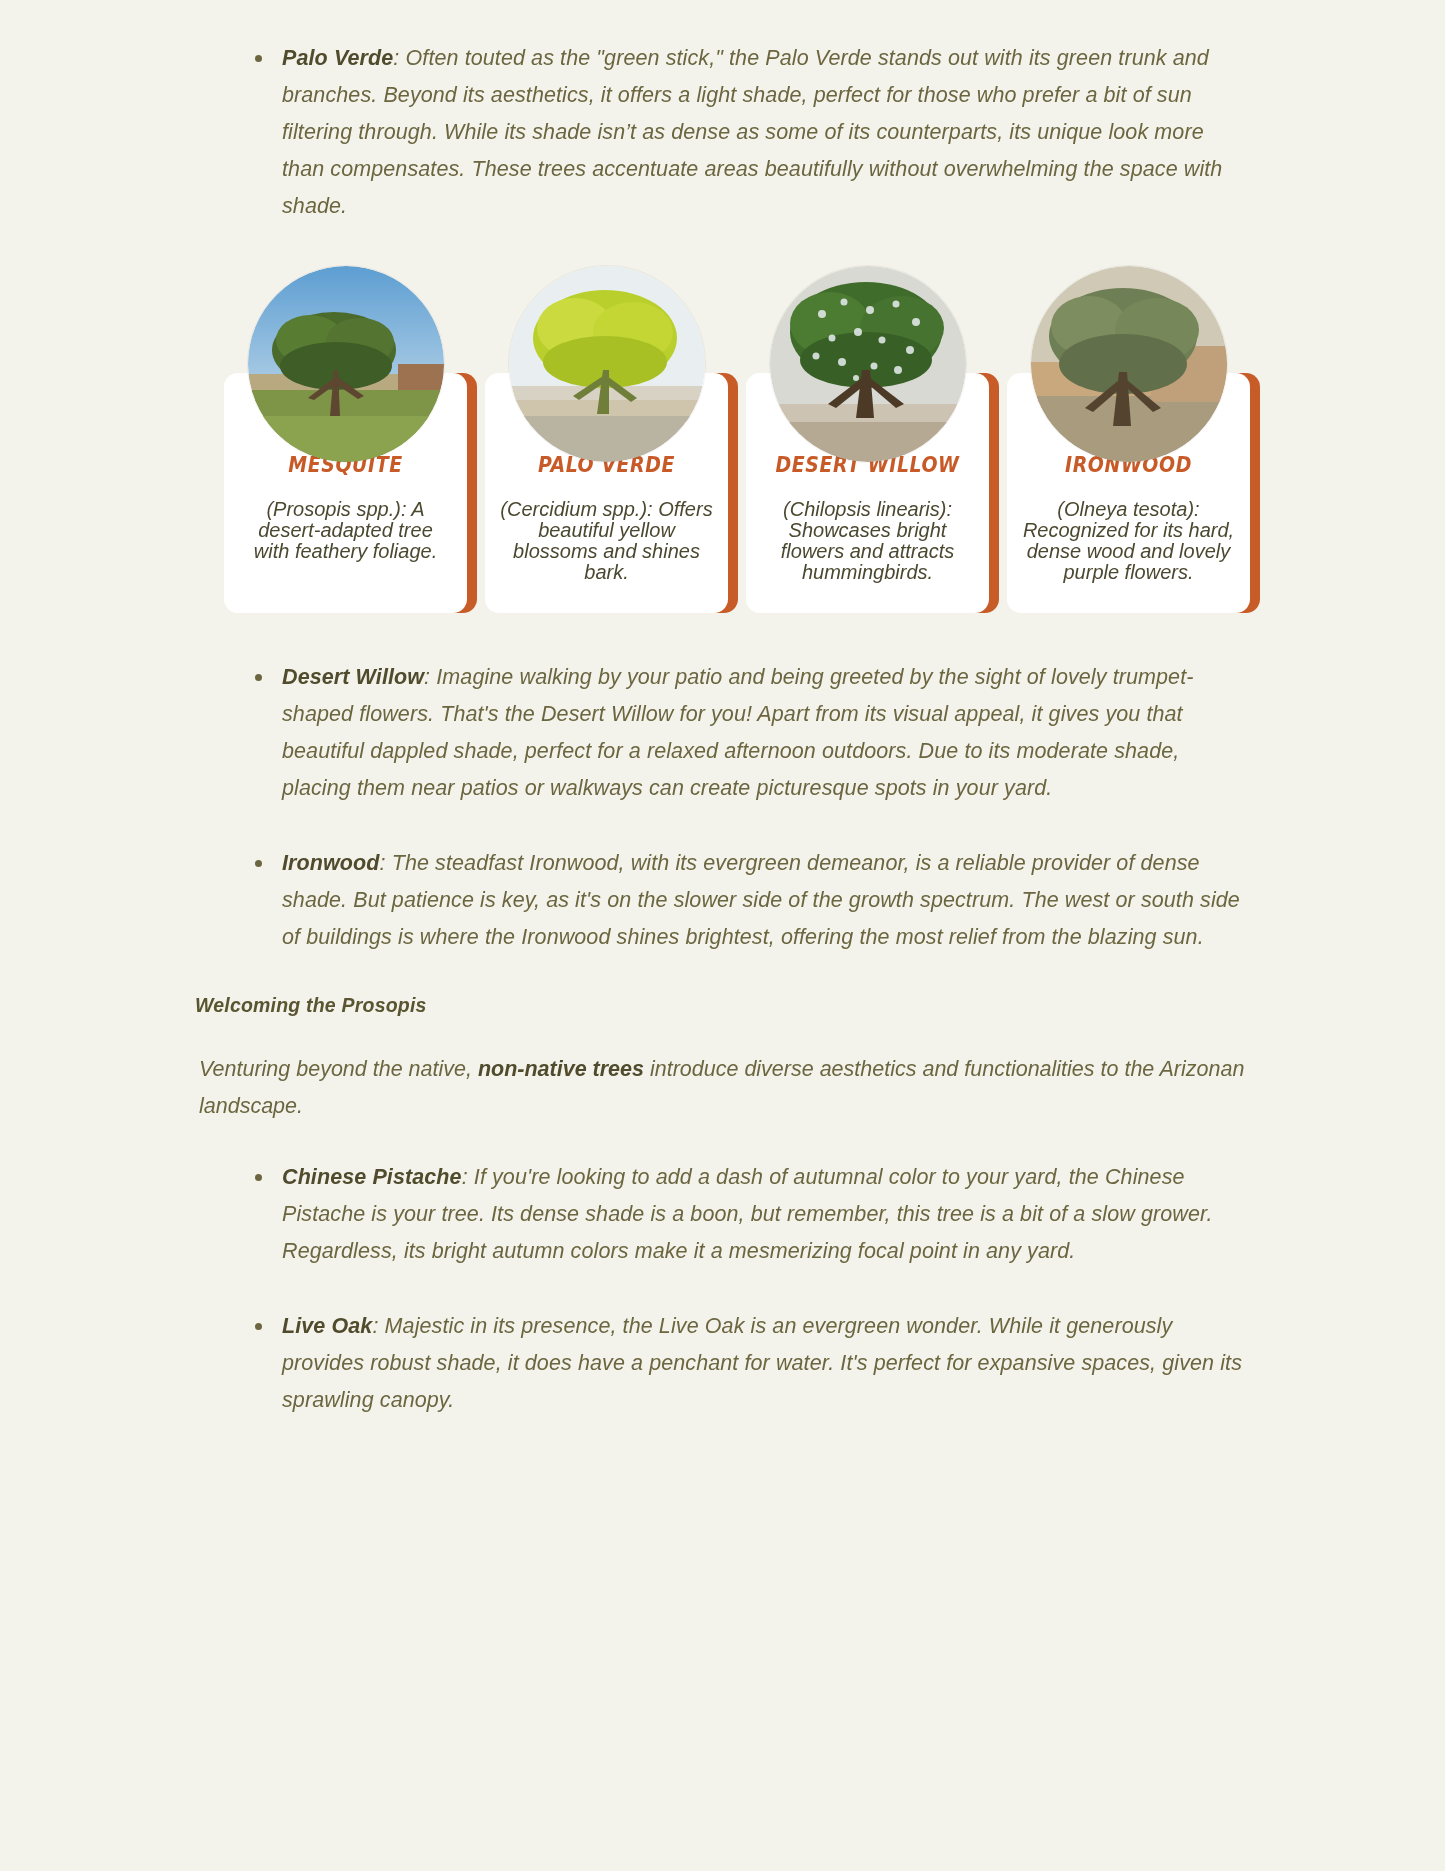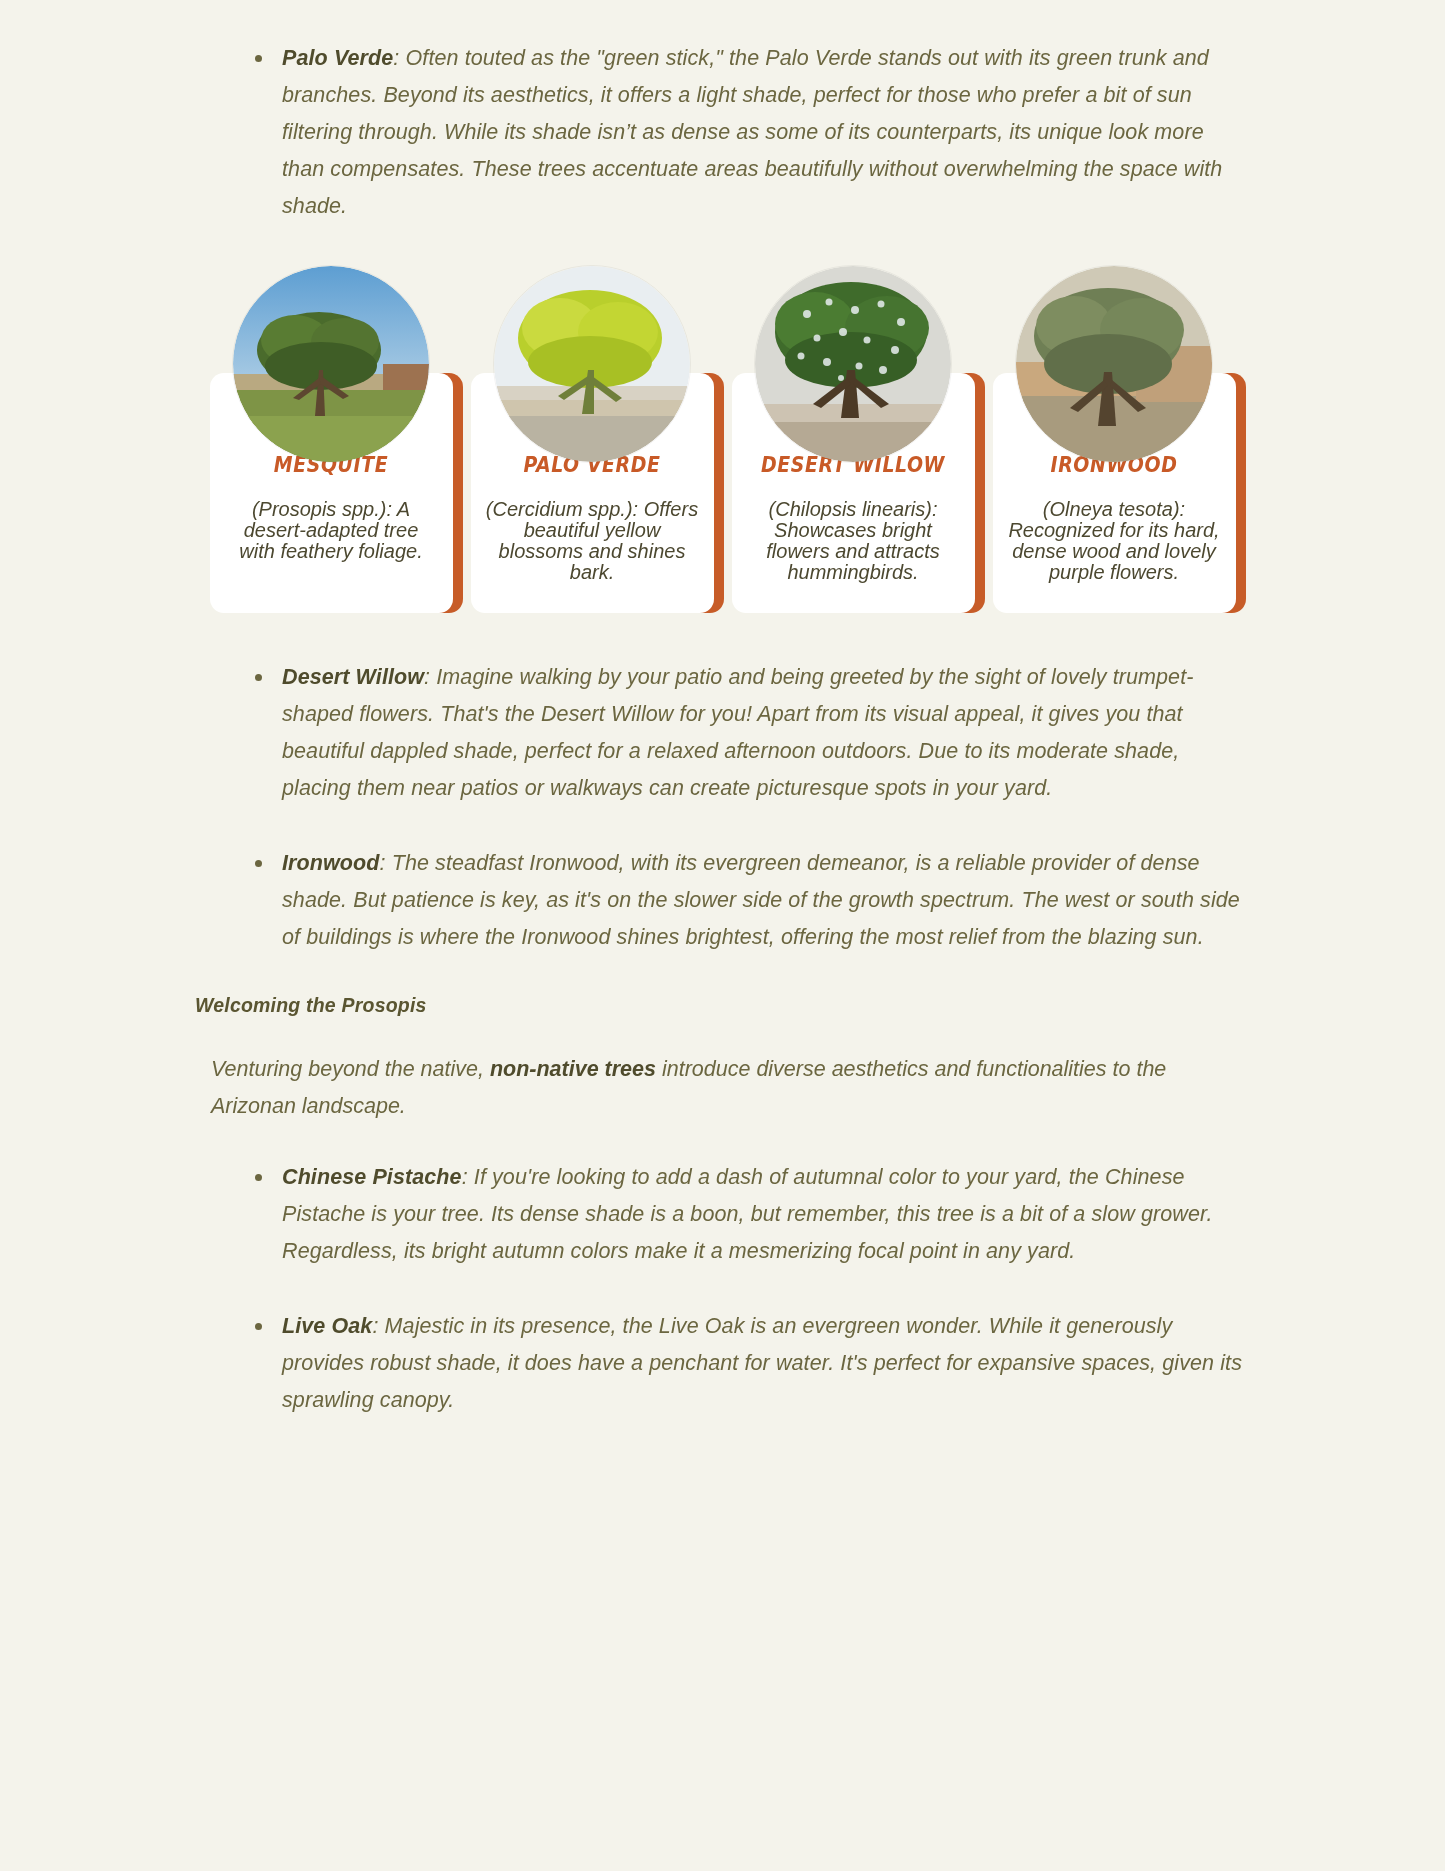--- a/index.html
+++ b/index.html
@@ -48,35 +48,35 @@
     background: #6b6640;
   }
   ul.bullets li b {
     color: #4f4b2c;
     font-weight: bold;
   }
   .para {
     font-size: 21.5px;
     line-height: 37px;
     color: #6b6640;
-    margin: 0 0 34px 16px;
+    margin: 0 0 34px 4px;
   }
   .para b { color: #4f4b2c; }
   .subhead {
     font-size: 19.5px;
     font-weight: bold;
     color: #5a5531;
     margin: 22px 0 34px 0;
     letter-spacing: .2px;
   }
   .spacer-1 { height: 40px; }
   
   .cards {
     display: flex;
-    justify-content: center;
+    justify-content: flex-end;
     gap: 18px;
     margin: 18px 0 46px 0;
     padding: 0 0 0 0;
   }
   .card-wrap {
     position: relative;
     width: 243px;
     padding-top: 110px;
   }
   .card-shadow {

